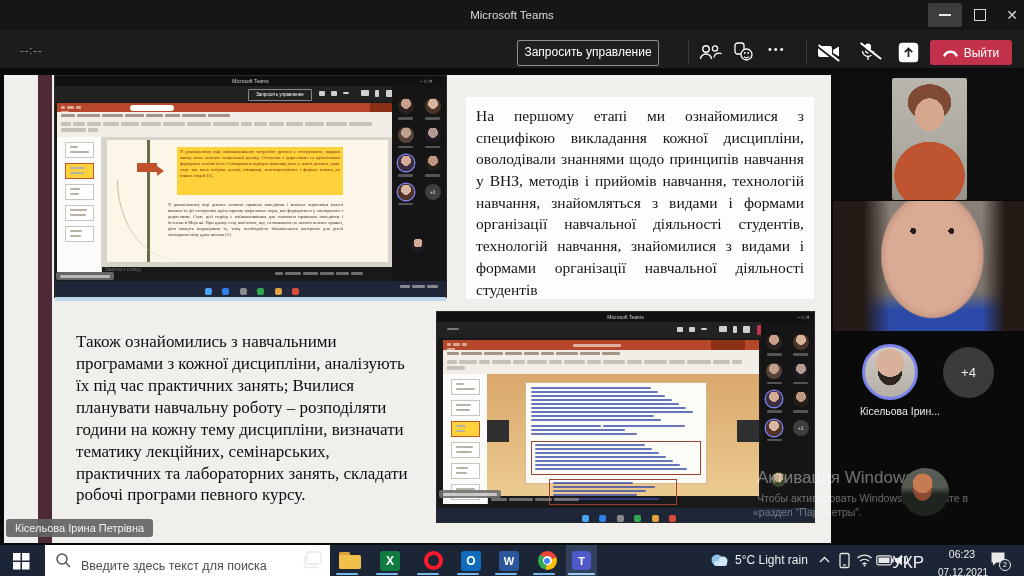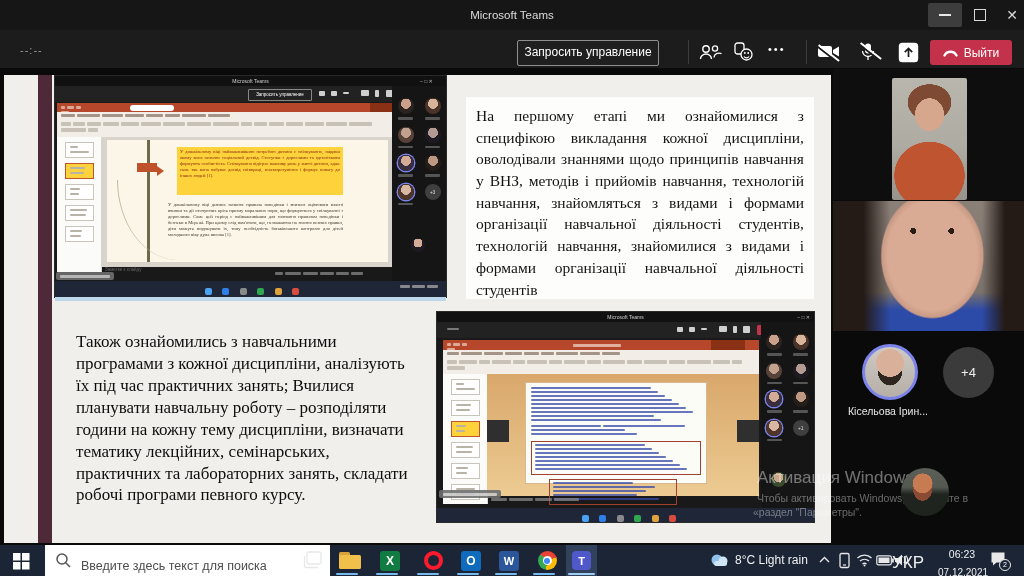--- a/index.html
+++ b/index.html
@@ -375,33 +375,34 @@
       linear-gradient(90deg, #241a16 0 16%, rgba(0,0,0,0) 30%),
       linear-gradient(270deg, #241a16 0 10%, rgba(0,0,0,0) 22%),
       linear-gradient(0deg, #2c4aa8 0 16%, rgba(0,0,0,0) 30%),
       linear-gradient(180deg,#8a8078,#766d66)"></div>
   </div>
   <div class="abs" style="left:862px;top:344px;width:56px;height:56px;border-radius:50%;border:3px solid #7b83eb;box-sizing:border-box;background:
       radial-gradient(circle 14px at 50% 32%, #d9b09a 0 98%, rgba(0,0,0,0) 100%),
       radial-gradient(ellipse 22px 26px at 50% 48%, #2e2420 0 55%, rgba(0,0,0,0) 56%),
       linear-gradient(180deg,#cfc9c3,#b5afa8)"></div>
   <div class="abs plus-badge" style="left:943px;top:347px;width:51px;height:51px;font-size:13px">+4</div>
-  <div class="abs" style="left:848px;top:405px;width:92px;text-align:left;font-size:10.5px;color:#e8e8e8">Кісельова Ірин...</div>
+  <div class="abs" style="left:848px;top:405px;width:92px;text-align:right;font-size:10.5px;color:#e8e8e8">Кісельова Ірин...</div>
 
   <div class="abs" style="left:753px;top:468px;width:260px">
     <div class="wm" style="font-size:17px;padding-left:4px">Активация Windows</div>
     <div class="wm" style="font-size:10.5px;margin-top:4px;padding-left:4px;color:rgba(255,255,255,.38)">Чтобы активировать Windows, перейдите в</div>
     <div class="wm" style="font-size:10.5px;margin-top:2px;color:rgba(255,255,255,.38)">«раздел "Параметры".</div>
   </div>
   <div class="abs" style="left:901px;top:468px;width:48px;height:48px;border-radius:50%;background:
       radial-gradient(circle 10px at 45% 32%, #c67b52 0 98%, rgba(0,0,0,0) 100%),
       radial-gradient(ellipse 17px 20px at 45% 45%, #8a4a33 0 55%, rgba(0,0,0,0) 56%),
       linear-gradient(0deg,#20241f 0 45%, rgba(0,0,0,0) 60%),
       linear-gradient(180deg,#5a5f58,#494e47)"></div>
 
+  <div class="abs presenter-badge" style="left:6px;top:519px">Кісельова Ірина Петрівна</div>
 
   <div class="abs taskbar"></div>
   <div class="abs" style="left:13px;top:553px;width:17px;height:17px">
     <svg width="17" height="17">
         <rect x="0" y="0" width="7.5" height="7.5" fill="#fff"></rect>
         <rect x="9" y="0" width="7.5" height="7.5" fill="#fff"></rect>
         <rect x="0" y="9" width="7.5" height="7.5" fill="#fff"></rect>
         <rect x="9" y="9" width="7.5" height="7.5" fill="#fff"></rect>
       </svg>
   </div>
@@ -449,21 +450,21 @@
   <div class="abs tb-underline" style="left:457px;width:22px"></div>
   <div class="abs tb-underline" style="left:495px;width:22px"></div>
   <div class="abs tb-underline" style="left:533px;width:22px"></div>
   <div class="abs tb-underline" style="left:568px;width:27px;background:#9ecdf2"></div>
 
   <svg class="abs" style="left:708px;top:552px" width="24" height="16">
     <circle cx="9" cy="8" r="5.5" fill="#8fc1ea"></circle>
       <circle cx="15" cy="9" r="4.5" fill="#cfe6f7"></circle>
       <rect x="6" y="9" width="13" height="5" rx="2.5" fill="#cfe6f7"></rect>
   </svg>
-  <div class="abs tray-txt" style="left:735px;top:553px">8°C Light rain</div>
+  <div class="abs tray-txt" style="left:735px;top:553px">5°C Light rain</div>
   <svg class="abs" style="left:818px;top:555px" width="13" height="9">
     <path d="M2 7 L6.5 2.5 L11 7" fill="none" stroke="#e8e8e8" stroke-width="1.4"></path>
   </svg>
   <svg class="abs" style="left:838px;top:552px" width="13" height="17">
     <rect x="2" y="1.5" width="9" height="14" rx="1.5" fill="none" stroke="#e8e8e8" stroke-width="1.3"></rect>
       <line x1="5" y1="13" x2="8" y2="13" stroke="#e8e8e8" stroke-width="1.2"></line>
   </svg>
   <svg class="abs" style="left:856px;top:553px" width="17" height="14">
     <path d="M1.5 5 a10 10 0 0 1 14 0 M4 8 a7 7 0 0 1 9 0 M6.5 11 a3.5 3.5 0 0 1 4 0" fill="none" stroke="#e8e8e8" stroke-width="1.4"></path>
       <circle cx="8.5" cy="12.5" r="1" fill="#e8e8e8"></circle>

